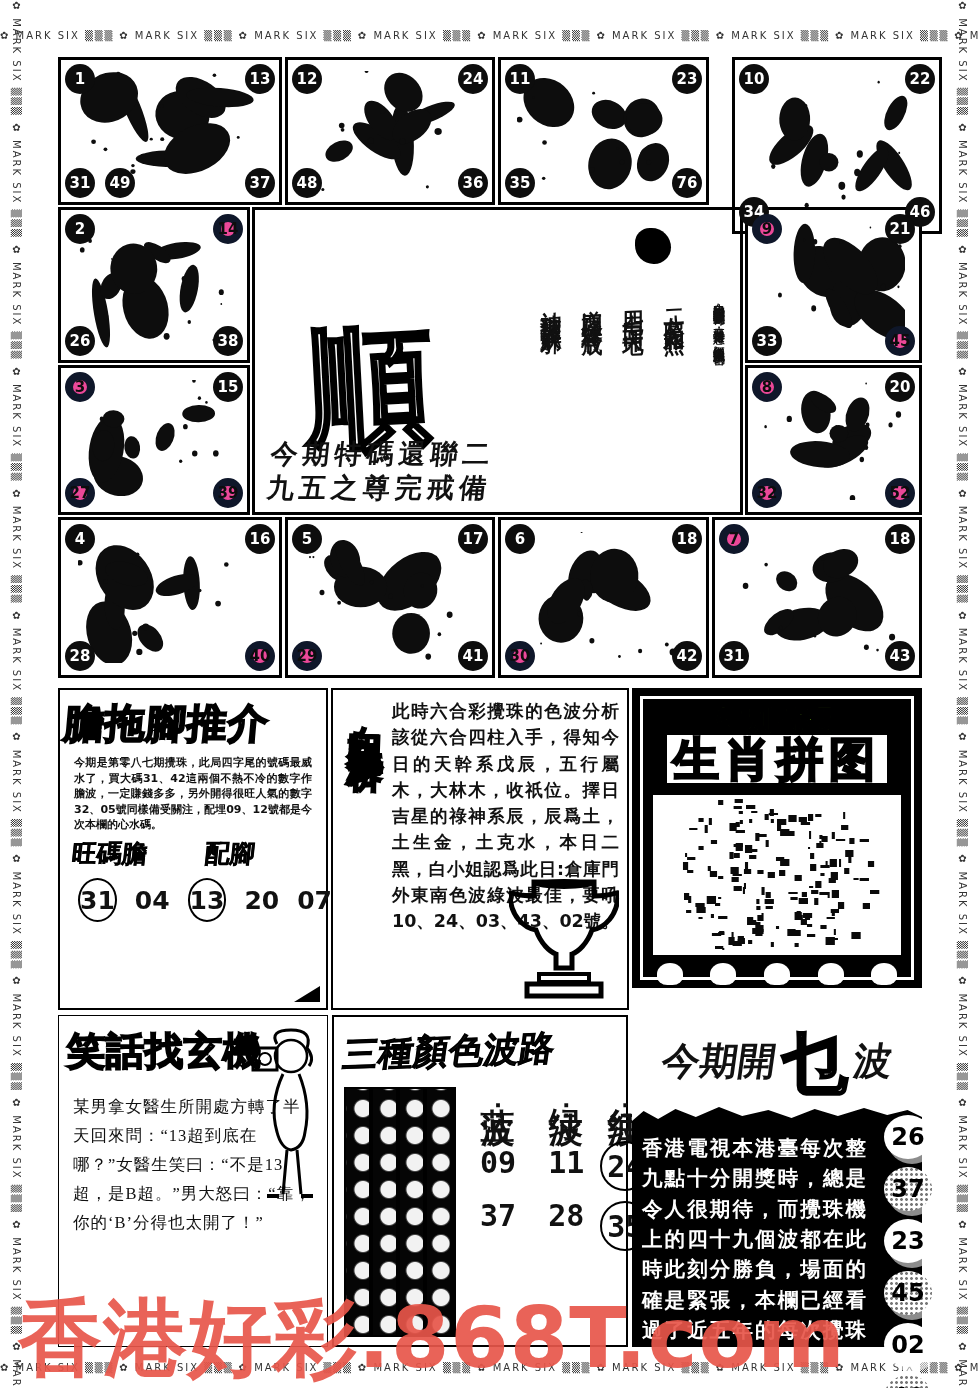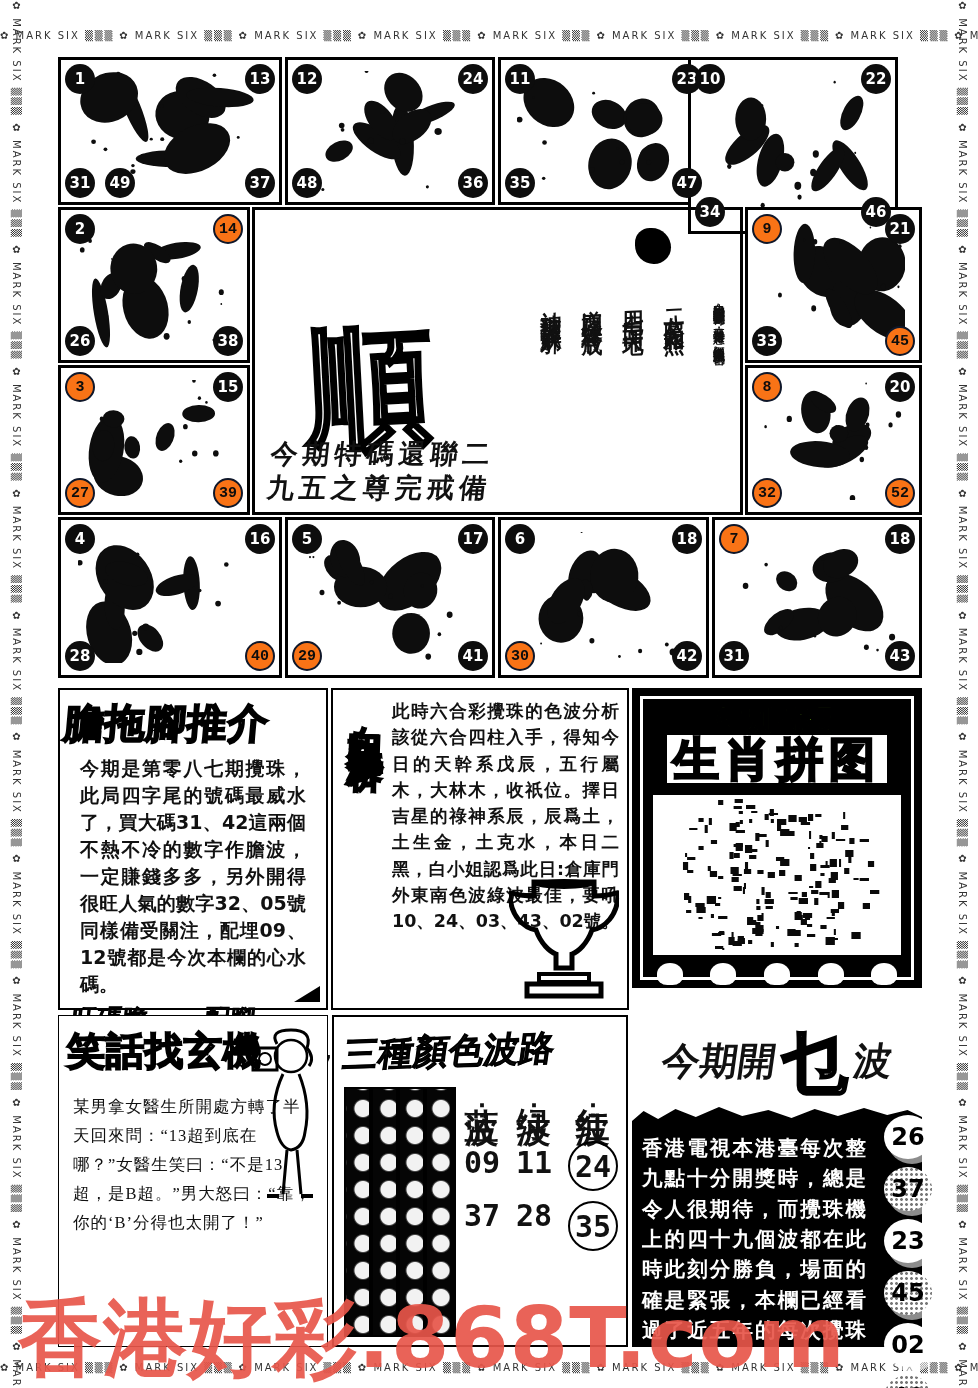--- a/index.html
+++ b/index.html
@@ -11,42 +11,42 @@
   #border-bottom{left:0;top:1362px;width:978px;height:16px;}
   #border-left,#border-right{top:0;height:1388px;width:16px;writing-mode:vertical-rl;}
   #border-left{left:6px;}
   #border-right{left:952px;}
   
   .panel{position:absolute;border:3px solid #000;background:#fff;box-sizing:border-box;}
   .panel .art{position:absolute;left:8%;top:8%;width:84%;height:84%;}
   .num{position:absolute;width:30px;height:30px;border-radius:50%;display:flex;align-items:center;
        justify-content:center;font-weight:bold;font-size:15px;z-index:3;box-sizing:border-box;}
   .num.dark{background:#0d0d0d;color:#fff;}
-  .num.light{background:#f97316;color:#0d0d0d;border:2px solid #0f172a;font-family:Liberation Mono, monospace;}
+  .num.light{background:#ec4899;color:#0d0d0d;border:8px solid #0f172a;}
   .num.tl{left:4px;top:4px;} .num.tr{right:4px;top:4px;}
   .num.bl{left:4px;bottom:4px;} .num.br{right:4px;bottom:4px;}
   .num.ml{left:44px;bottom:4px;}
   
   .o{color:#fff;-webkit-text-stroke:2px #000;font-weight:bold;}
   .o2{color:#4d7c0f;-webkit-text-stroke:1.4px #000;font-weight:bold;}
   
   #poem{position:absolute;left:252px;top:207px;width:491px;height:308px;border:3px solid #000;box-sizing:border-box;}
   #poem-title{position:absolute;left:10px;top:6px;font-size:54px;letter-spacing:2px;white-space:nowrap;}
   #poem-blob{position:absolute;left:380px;top:18px;width:36px;height:36px;background:#000;border-radius:46% 60% 52% 58%;}
   #poem-titleD{position:absolute;left:418px;top:10px;font-size:46px;}
   #poem-big{position:absolute;left:50px;top:92px;font-size:128px;-webkit-text-stroke:3px #000;transform:rotate(-3deg);}
   #poem-verse{position:absolute;right:14px;top:84px;height:210px;writing-mode:vertical-rl;}
   #poem-verse .vline{font-size:21px;font-weight:bold;margin-left:13px;letter-spacing:4px;transform:skewY(-3deg);}
   #poem-verse .vnote{font-size:11.5px;font-weight:bold;margin-left:8px;letter-spacing:1px;width:30px;}
   #poem-bottom{position:absolute;left:14px;bottom:8px;font-size:27px;font-weight:bold;letter-spacing:5px;transform:skewX(-6deg);line-height:1.25;}
   
   .sec{position:absolute;border:2px solid #000;background:#fff;box-sizing:border-box;}
   
   #sec-dan .title{font-size:40px;letter-spacing:1px;margin:6px 4px 2px 4px;white-space:nowrap;transform:skewX(-5deg);}
-  #sec-dan .body{font-size:19px;line-height:1.42;text-align:justify;margin:4px 20px;font-weight:bold;}
+  #sec-dan .body{font-size:11px;line-height:1.42;text-align:justify;margin:4px 14px;font-weight:bold;}
   #sec-dan .heads{display:flex;gap:58px;margin:4px 12px 0 12px;font-size:25px;font-weight:900;
                   -webkit-text-stroke:0.6px #000;transform:skewX(-6deg);}
   #sec-dan .nums{display:flex;align-items:center;gap:18px;margin:8px 18px;font-size:25px;font-weight:bold;}
   .ringnum{border:2.5px solid #000;border-radius:50%;width:40px;height:40px;display:inline-flex;
            align-items:center;justify-content:center;}
   #dan-corner{position:absolute;right:6px;bottom:6px;width:0;height:0;border-left:26px solid transparent;border-bottom:16px solid #000;}
   
   #sec-wave{display:flex;}
   #wave-title{writing-mode:vertical-rl;font-size:36px;padding:8px 2px 0 4px;letter-spacing:6px;-webkit-text-stroke:2px #000;color:#fff;font-weight:bold;transform:rotate(2deg);}
   #wave-body{font-size:17.5px;font-weight:bold;line-height:1.5;padding:8px 8px 0 4px;text-align:justify;}
@@ -68,21 +68,21 @@
   
   #sec-colors .title{font-size:35px;font-weight:900;transform:skewX(-10deg) rotate(-2deg);margin:10px 6px 2px 10px;white-space:nowrap;-webkit-text-stroke:0.8px #000;}
   #ballbox{position:absolute;left:10px;top:70px;width:108px;height:246px;background:#050505;border:2px solid #000;
            background-image:radial-gradient(circle,#f2f2f2 8px,rgba(250,250,250,.25) 9px,transparent 10px);
            background-size:26px 27px;background-position:4px 6px;}
   #ballbox .slats{position:absolute;inset:0;background:repeating-linear-gradient(90deg,transparent 0 23px,#000 23px 27px);}
   #colorcols{position:absolute;left:130px;top:64px;right:8px;display:flex;justify-content:space-between;}
   .ccol{display:flex;flex-direction:column;align-items:center;}
   .ccol .clabel{writing-mode:vertical-rl;font-size:34px;font-weight:900;letter-spacing:4px;line-height:1;}
   .ccol .colon{font-size:26px;font-weight:900;margin:2px 0 10px 0;}
-  .ccol .cnum{font-size:30px;font-weight:bold;margin:9px 0;font-family:"DejaVu Sans Mono",monospace;}
+  .ccol .cnum{font-size:30px;font-weight:bold;margin:9px 16px;font-family:"DejaVu Sans Mono",monospace;}
   .ccol .cnum.circ{border:2.5px solid #000;border-radius:50%;width:46px;height:46px;display:flex;align-items:center;justify-content:center;margin:5px 0;}
   
   #sec-this{border:none;}
   #this-title{position:absolute;left:0;top:6px;width:100%;text-align:center;white-space:nowrap;}
   #this-title .t1,#this-title .t3{font-size:38px;font-weight:900;transform:skewX(-8deg);display:inline-block;}
   #this-title .t2{font-size:64px;-webkit-text-stroke:3px #000;color:#fff;font-weight:bold;display:inline-block;vertical-align:-12px;margin:0 2px;}
   #this-black{position:absolute;left:0;top:92px;width:100%;height:240px;background:#000;color:#fff;
               clip-path:polygon(0 14px,4% 4px,9% 12px,15% 2px,22% 10px,30% 0,38% 9px,47% 3px,55% 11px,63% 2px,71% 9px,80% 1px,88% 8px,95% 3px,100% 10px,100% 100%,0 100%);}
   #this-body{font-size:20.5px;font-weight:bold;line-height:1.48;padding:26px 56px 8px 10px;text-align:justify;}
   #this-balls{position:absolute;right:-10px;top:100px;display:flex;flex-direction:column;gap:8px;z-index:4;}
@@ -170,23 +170,23 @@
         <circle cx="31" cy="126" r="2.0" fill="#0d0d0d"></circle>
         <circle cx="19" cy="31" r="1.2" fill="#0d0d0d"></circle>
         <circle cx="153" cy="107" r="2.7" fill="#0d0d0d"></circle>
         <circle cx="3" cy="57" r="3.4" fill="#0d0d0d"></circle>
         <circle cx="89" cy="26" r="1.7" fill="#0d0d0d"></circle>
         <circle cx="32" cy="84" r="2.7" fill="#0d0d0d"></circle>
       </svg>
       <div class="num tl dark">11</div>
       <div class="num tr dark">23</div>
       <div class="num bl dark">35</div>
-      <div class="num br dark">47</div>
-    </div>
-  <div class="panel" style="left:688px;top:57px;width:210px;height:177px">
+      <div class="num br dark">76</div>
+    </div>
+  <div class="panel" style="left:732px;top:57px;width:210px;height:177px">
       <svg class="art" viewBox="0 0 200 140" preserveAspectRatio="none">
         <ellipse cx="74" cy="84" rx="14" ry="27" transform="rotate(20 74 84)" fill="#0d0d0d"></ellipse>
         <ellipse cx="169" cy="38" rx="19" ry="10" transform="rotate(124 169 38)" fill="#0d0d0d"></ellipse>
         <ellipse cx="91" cy="86" rx="11" ry="9" transform="rotate(0 91 86)" fill="#0d0d0d"></ellipse>
         <ellipse cx="47" cy="69" rx="12" ry="30" transform="rotate(56 47 69)" fill="#0d0d0d"></ellipse>
         <ellipse cx="51" cy="44" rx="21" ry="18" transform="rotate(92 51 44)" fill="#0d0d0d"></ellipse>
         <ellipse cx="167" cy="89" rx="30" ry="11" transform="rotate(51 167 89)" fill="#0d0d0d"></ellipse>
         <ellipse cx="141" cy="93" rx="27" ry="10" transform="rotate(131 141 93)" fill="#0d0d0d"></ellipse>
         <circle cx="149" cy="8" r="1.3" fill="#0d0d0d"></circle>
         <circle cx="64" cy="31" r="1.8" fill="#0d0d0d"></circle>

